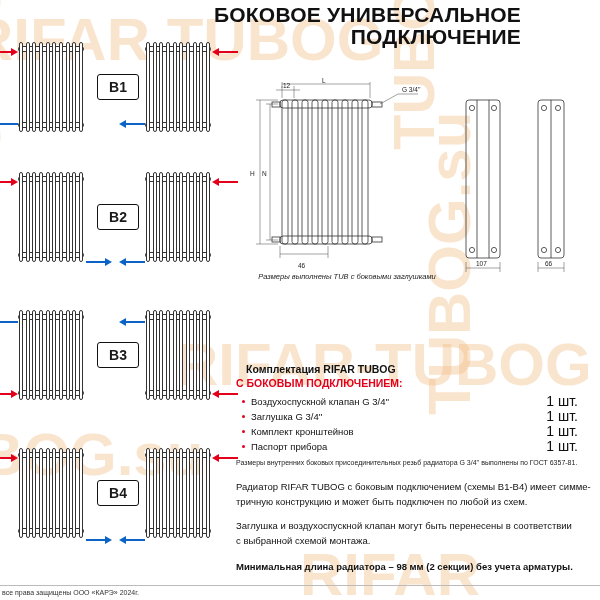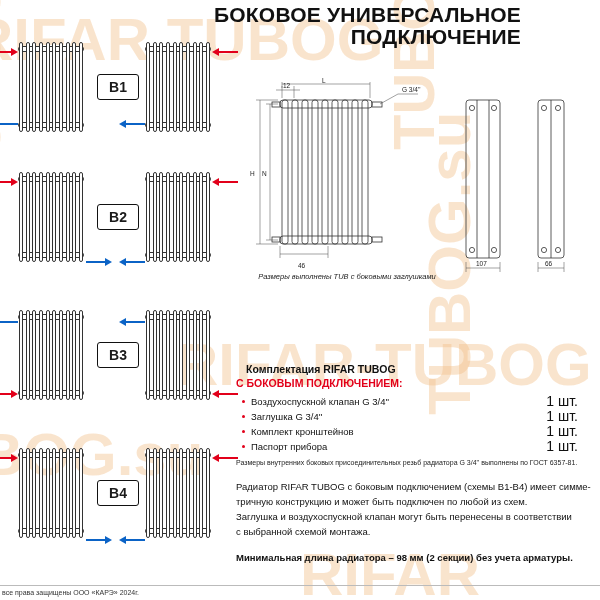--- a/index.html
+++ b/index.html
@@ -90,21 +90,21 @@
     position:relative;padding-left:11px;line-height:15px;color:#111;
   }
   .k-list li::before{
     content:"";position:absolute;left:2px;top:6px;width:3px;height:3px;
     background:#e2001a;border-radius:50%;
   }
   .k-list li .qty{position:absolute;right:12px;top:0;font-size:14px;}
   .note{font-size:7px;color:#222;margin-top:4px;line-height:10px;}
   .para{font-size:9.5px;line-height:15px;color:#111;margin-top:11px;}
   .para.b{font-weight:700;}
-  .para2{font-size:9.5px;line-height:15px;color:#111;}
+  .para2{font-size:9.5px;line-height:15px;color:#111;margin-top:9px;}
 
   
   .footer{
     position:absolute;left:0;bottom:4px;width:600px;z-index:3;
     font-size:7px;color:#333;padding-left:2px;
   }
   .foot-rule{position:absolute;left:0;bottom:14px;width:600px;border-top:1px solid #bbb;z-index:3;}
   svg{display:block;}
   text{font-family:"Liberation Sans",sans-serif;}
 </style>

